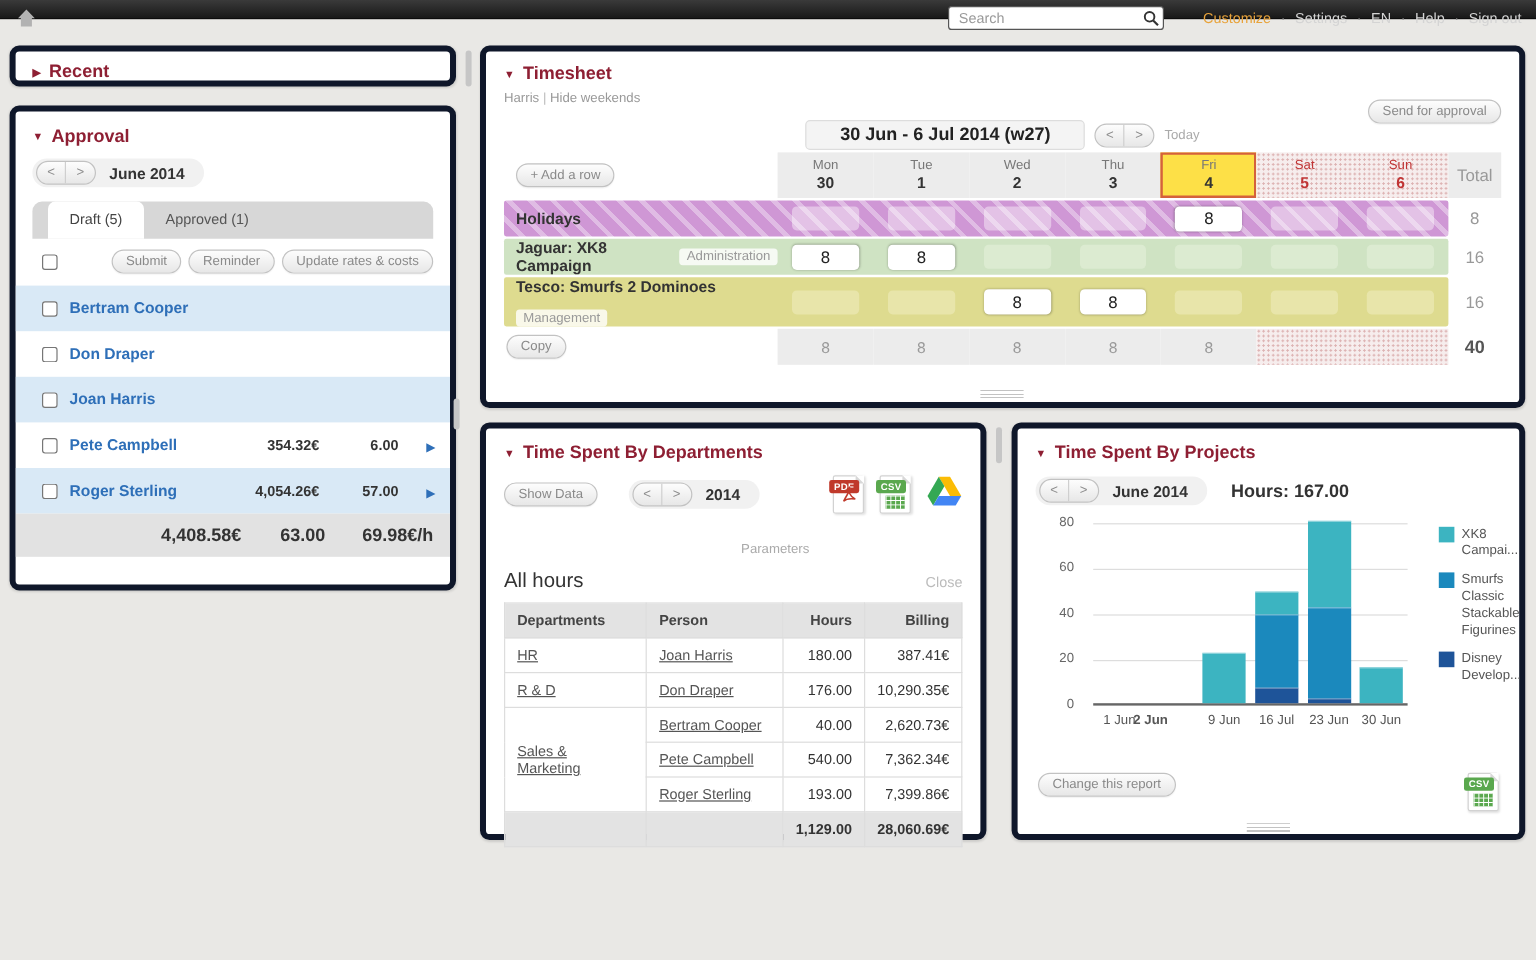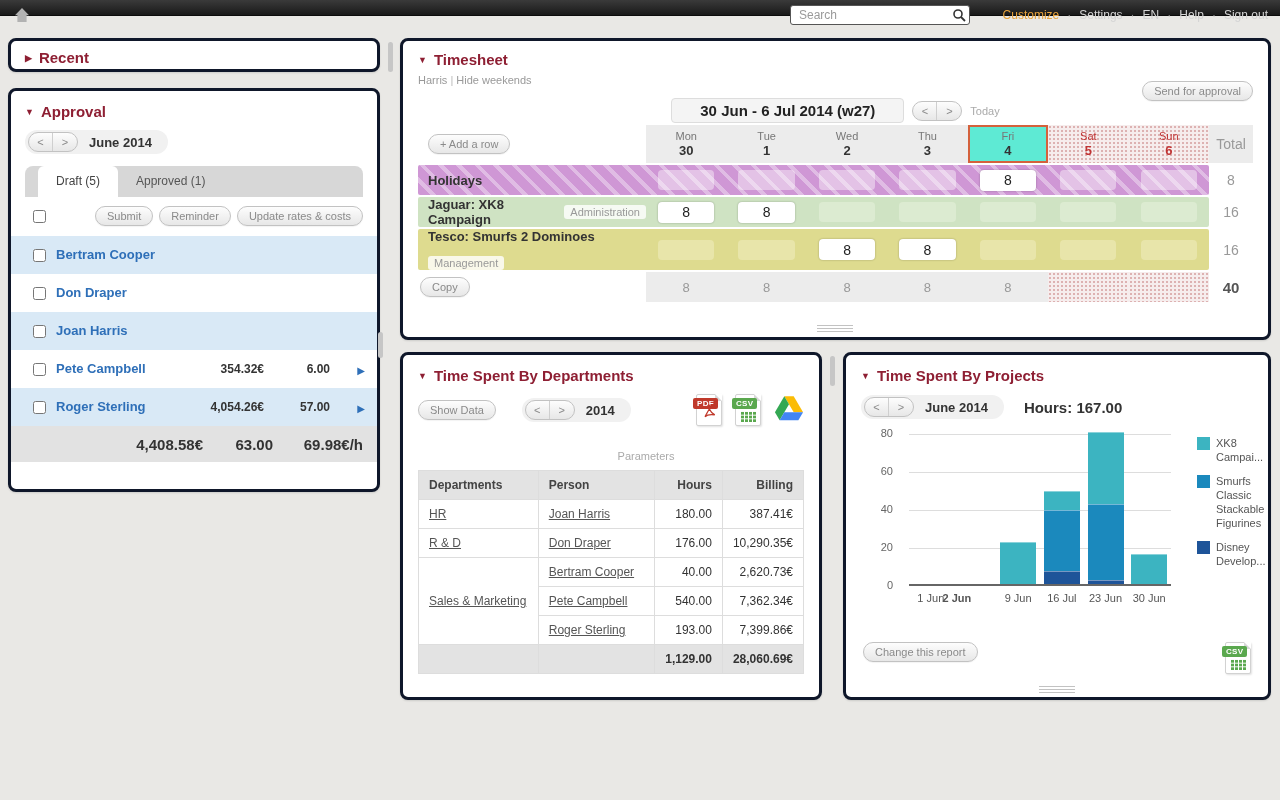--- a/index.html
+++ b/index.html
@@ -15,21 +15,21 @@
   .search-wrap input { width:100%; height:100%; border:1px solid #555; border-radius:3px;
     padding:2px 24px 2px 8px; font-size:12px; color:#333; outline:none; }
   .search-wrap input::placeholder { color:#9a9a9a; }
   .search-ic { position:absolute; right:4px; top:3px; }
   .topnav { position:absolute; right:12px; top:0; height:30px; display:flex; align-items:center; font-size:12px; }
   .topnav a { color:#d4d4d4; text-decoration:none; }
   .topnav a.customize { color:#e8a33b; }
   .topnav .sep + .sep::before { content:"·"; color:#8a8a8a; margin:0 8px; }
 
   
-  .panel { position:absolute; background:#fff; border:3px solid #0f172a; border-radius:8px;
+  .panel { position:absolute; background:#fff; border:5px solid #0f172a; border-radius:8px;
     box-shadow:0 1px 2px rgba(0,0,0,.12); }
   .panel-title { color:#8e1f33; font-weight:bold; font-size:15px; display:flex; align-items:center; }
   .tri-down::before { content:"▼"; font-size:9px; margin-right:7px; color:#8e1f33; }
   .tri-right::before { content:"▶"; font-size:9px; margin-right:7px; color:#8e1f33; }
 
   
   .pill { display:inline-flex; align-items:center; justify-content:center;
     background:linear-gradient(#fdfdfd,#e7e7e7); border:1px solid #c2c2c2; border-radius:999px;
     color:#8a8a8a; font-size:11px; padding:3px 11px; cursor:pointer; white-space:nowrap;
     box-shadow:0 1px 1px rgba(0,0,0,.05); }
@@ -80,21 +80,21 @@
   .tslabel { width:228px; display:flex; align-items:center; padding-left:10px; font-size:13px; }
   .tslabel .pname { font-weight:bold; color:#333; }
   .tsday { flex:1; display:flex; align-items:center; justify-content:center; }
   .tstotal { width:44px; display:flex; align-items:center; justify-content:center; font-size:14px; color:#999; }
   .tshead { height:38px; }
   .tshead .tsday { background:#ececec; flex-direction:column; gap:0; }
   .tshead .dayname { font-size:11px; color:#777; line-height:1.2; }
   .tshead .daynum { font-size:13px; font-weight:bold; color:#333; line-height:1.2; }
   .tshead .tsday.weekend { background-color:#f6eded; background-image:radial-gradient(#ddb2b2 0.8px, transparent 0.9px); background-size:4px 4px; }
   .tshead .tsday.weekend .dayname, .tshead .tsday.weekend .daynum { color:#c03434; }
-  .tshead .tsday.today { box-shadow:inset 0 0 0 2px #d4613c; background:#5eead4; }
+  .tshead .tsday.today { box-shadow:inset 0 0 0 2px #d4613c; background:#fde047; }
   .tshead .tstotal { background:#ececec; }
   .row-holiday { min-height:30px; }
   .row-holiday .tsband { background:repeating-linear-gradient(45deg,#cf97d5 0 9px,#e0bce4 9px 13px); }
   .row-green { min-height:30px; } .row-green .tsband { background:#cfe3c3; }
   .row-yellow { min-height:40px; } .row-yellow .tsband { background:#dedb8f; }
   .row-yellow .tslabel { flex-direction:column; align-items:flex-start; justify-content:center; gap:12px; }
   .ph { width:70%; height:20px; border-radius:4px; cursor:text; }
   .row-holiday .ph { background:rgba(255,255,255,.42); }
   .row-green .ph { background:#dcebd1; }
   .row-yellow .ph { background:#e8e5aa; }
@@ -442,20 +442,24 @@
         <span style="cursor:pointer">
           <svg width="30" height="27" viewBox="0 0 64 56">
             <polygon points="22,2 42,2 62,36 42,36" fill="#fbbc05"></polygon>
             <polygon points="22,2 2,36 12,53 32,19" fill="#34a853"></polygon>
             <polygon points="12,53 22,36 62,36 52,53" fill="#4285f4"></polygon>
           </svg>
         </span>
       </span>
     </div>
     <div class="params">Parameters</div>
+    <div class="dep-headrow">
+      <span class="allhours">All hours</span>
+      <span class="closelink">Close</span>
+    </div>
     <table class="dep">
       <tbody>
           <tr>
         <th style="width:124px">Departments</th>
         <th style="width:124px">Person</th>
         <th class="num" style="width:64px">Hours</th>
         <th class="num" style="width:80px">Billing</th>
       </tr>
       <tr>
         <td><a>HR</a></td>

